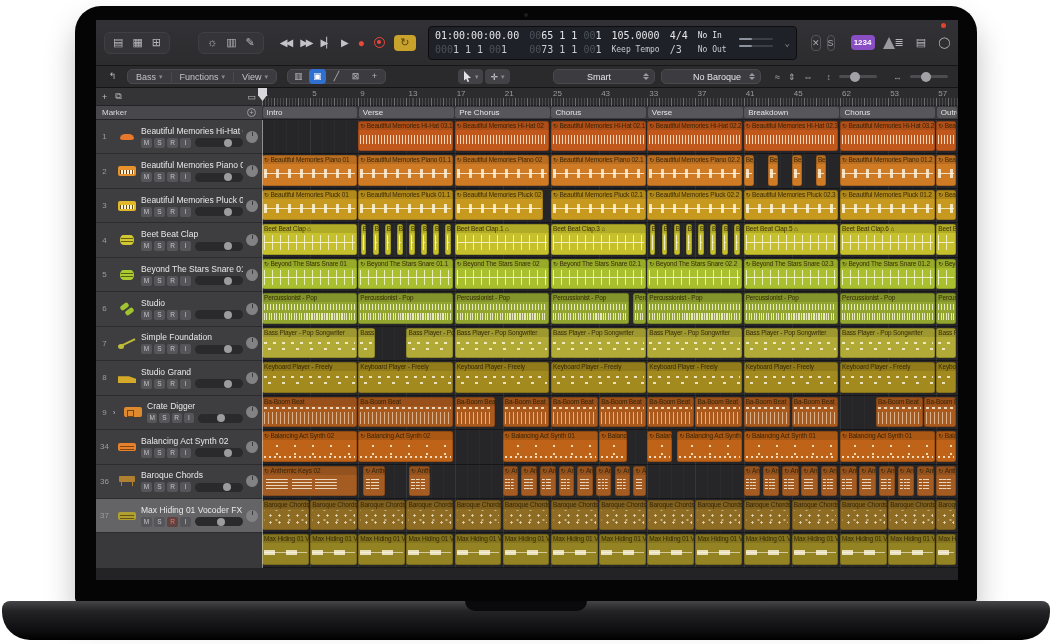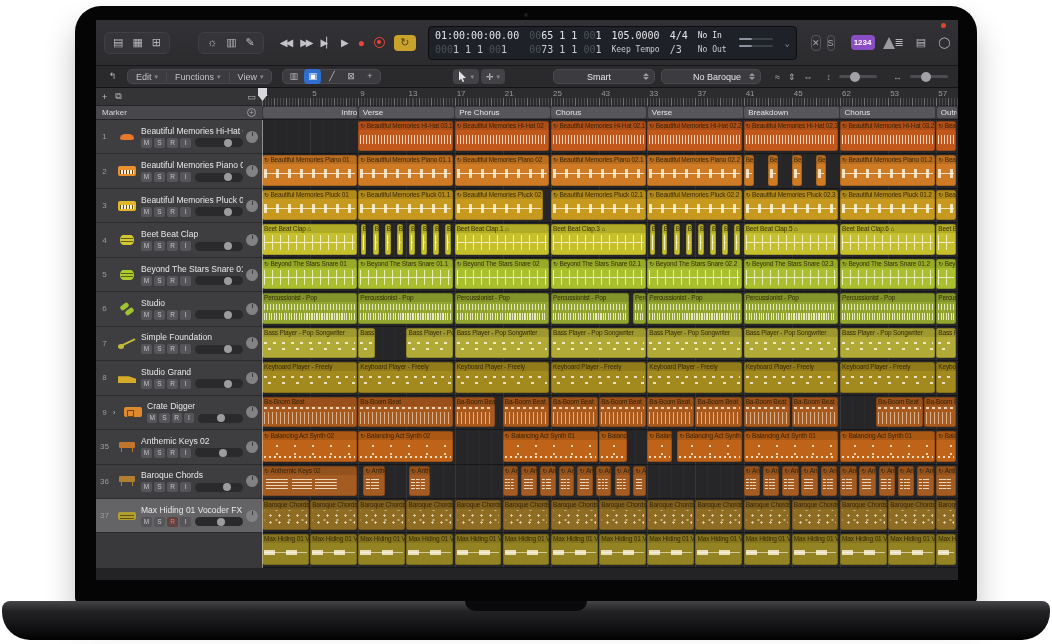--- a/index.html
+++ b/index.html
@@ -239,21 +239,21 @@
           <span class="cico">▤</span>
           <span class="cico">◯</span>
 
         </div>
       </div>
 
       <div class="secondary-bar">
         <span class="tool-btn" style="margin-left:8px">↰</span>
         <div class="menu-pill">
           <span class="menu-item">
-              <span>Edit</span>
+              <span>Bass</span>
               <span class="chev">▾</span>
             </span>
           <span class="menu-item">
               <span>Functions</span>
               <span class="chev">▾</span>
             </span>
           <span class="menu-item">
               <span>View</span>
               <span class="chev">▾</span>
             </span>
@@ -465,31 +465,31 @@
                 <span class="pill">R</span>
                 <span class="pill">I</span>
                 <span class="vslider">
                   <i style="left: calc(55% - 6px);"></i>
                 </span>
               </div>
             </div>
             <span class="knob"></span>
           </div>
           <div class="thead" style="height: 34.4615px;">
-            <span class="tnum">35</span>
-            <span class="tico tico-stand" style="--ic: #c0762a;"></span>
+            <span class="tnum">34</span>
+            <span class="tico tico-synth" style="--ic: #e6802a;"></span>
             <div class="tmain">
-              <div class="tname">Anthemic Keys 02</div>
+              <div class="tname">Balancing Act Synth 02</div>
               <div class="tctrls">
                 <span class="pill">M</span>
                 <span class="pill">S</span>
                 <span class="pill">R</span>
                 <span class="pill">I</span>
                 <span class="vslider">
-                  <i style="left: calc(62% - 6px);"></i>
+                  <i style="left: calc(72% - 6px);"></i>
                 </span>
               </div>
             </div>
             <span class="knob"></span>
           </div>
           <div class="thead" style="height: 34.4615px;">
             <span class="tnum">36</span>
             <span class="tico tico-stand" style="--ic: #b08030;"></span>
             <div class="tmain">
               <div class="tname">Baroque Chords</div>
@@ -539,21 +539,21 @@
             <span style="left: 483.661px;">41</span>
             <span style="left: 531.827px;">45</span>
             <span style="left: 579.993px;">62</span>
             <span style="left: 628.159px;">53</span>
             <span style="left: 676.325px;">57</span>
           </div>
         <div class="ruler-ticks"></div>
       </div>
       <div class="playhead-handle"></div>
       <div class="marker-lane" id="marker-lane">
-          <div class="marker-block" style="left: 0.5px; width: 94.8322px; text-align: right;">Intro</div>
+          <div class="marker-block" style="left: 0.5px; width: 94.8322px;">Intro</div>
           <div class="marker-block" style="left: 96.8322px; width: 94.8322px;">Verse</div>
           <div class="marker-block" style="left: 193.164px; width: 94.8322px;">Pre Chorus</div>
           <div class="marker-block" style="left: 289.497px; width: 94.8322px;">Chorus</div>
           <div class="marker-block" style="left: 385.829px; width: 94.8322px;">Verse</div>
           <div class="marker-block" style="left: 482.161px; width: 94.8322px;">Breakdown</div>
           <div class="marker-block" style="left: 578.493px; width: 94.8322px;">Chorus</div>
           <div class="marker-block" style="left: 674.825px; width: 20.1747px;">Outro</div>
         </div>
       <div class="region-area" id="region-area">
         <div class="playhead-line"></div>

